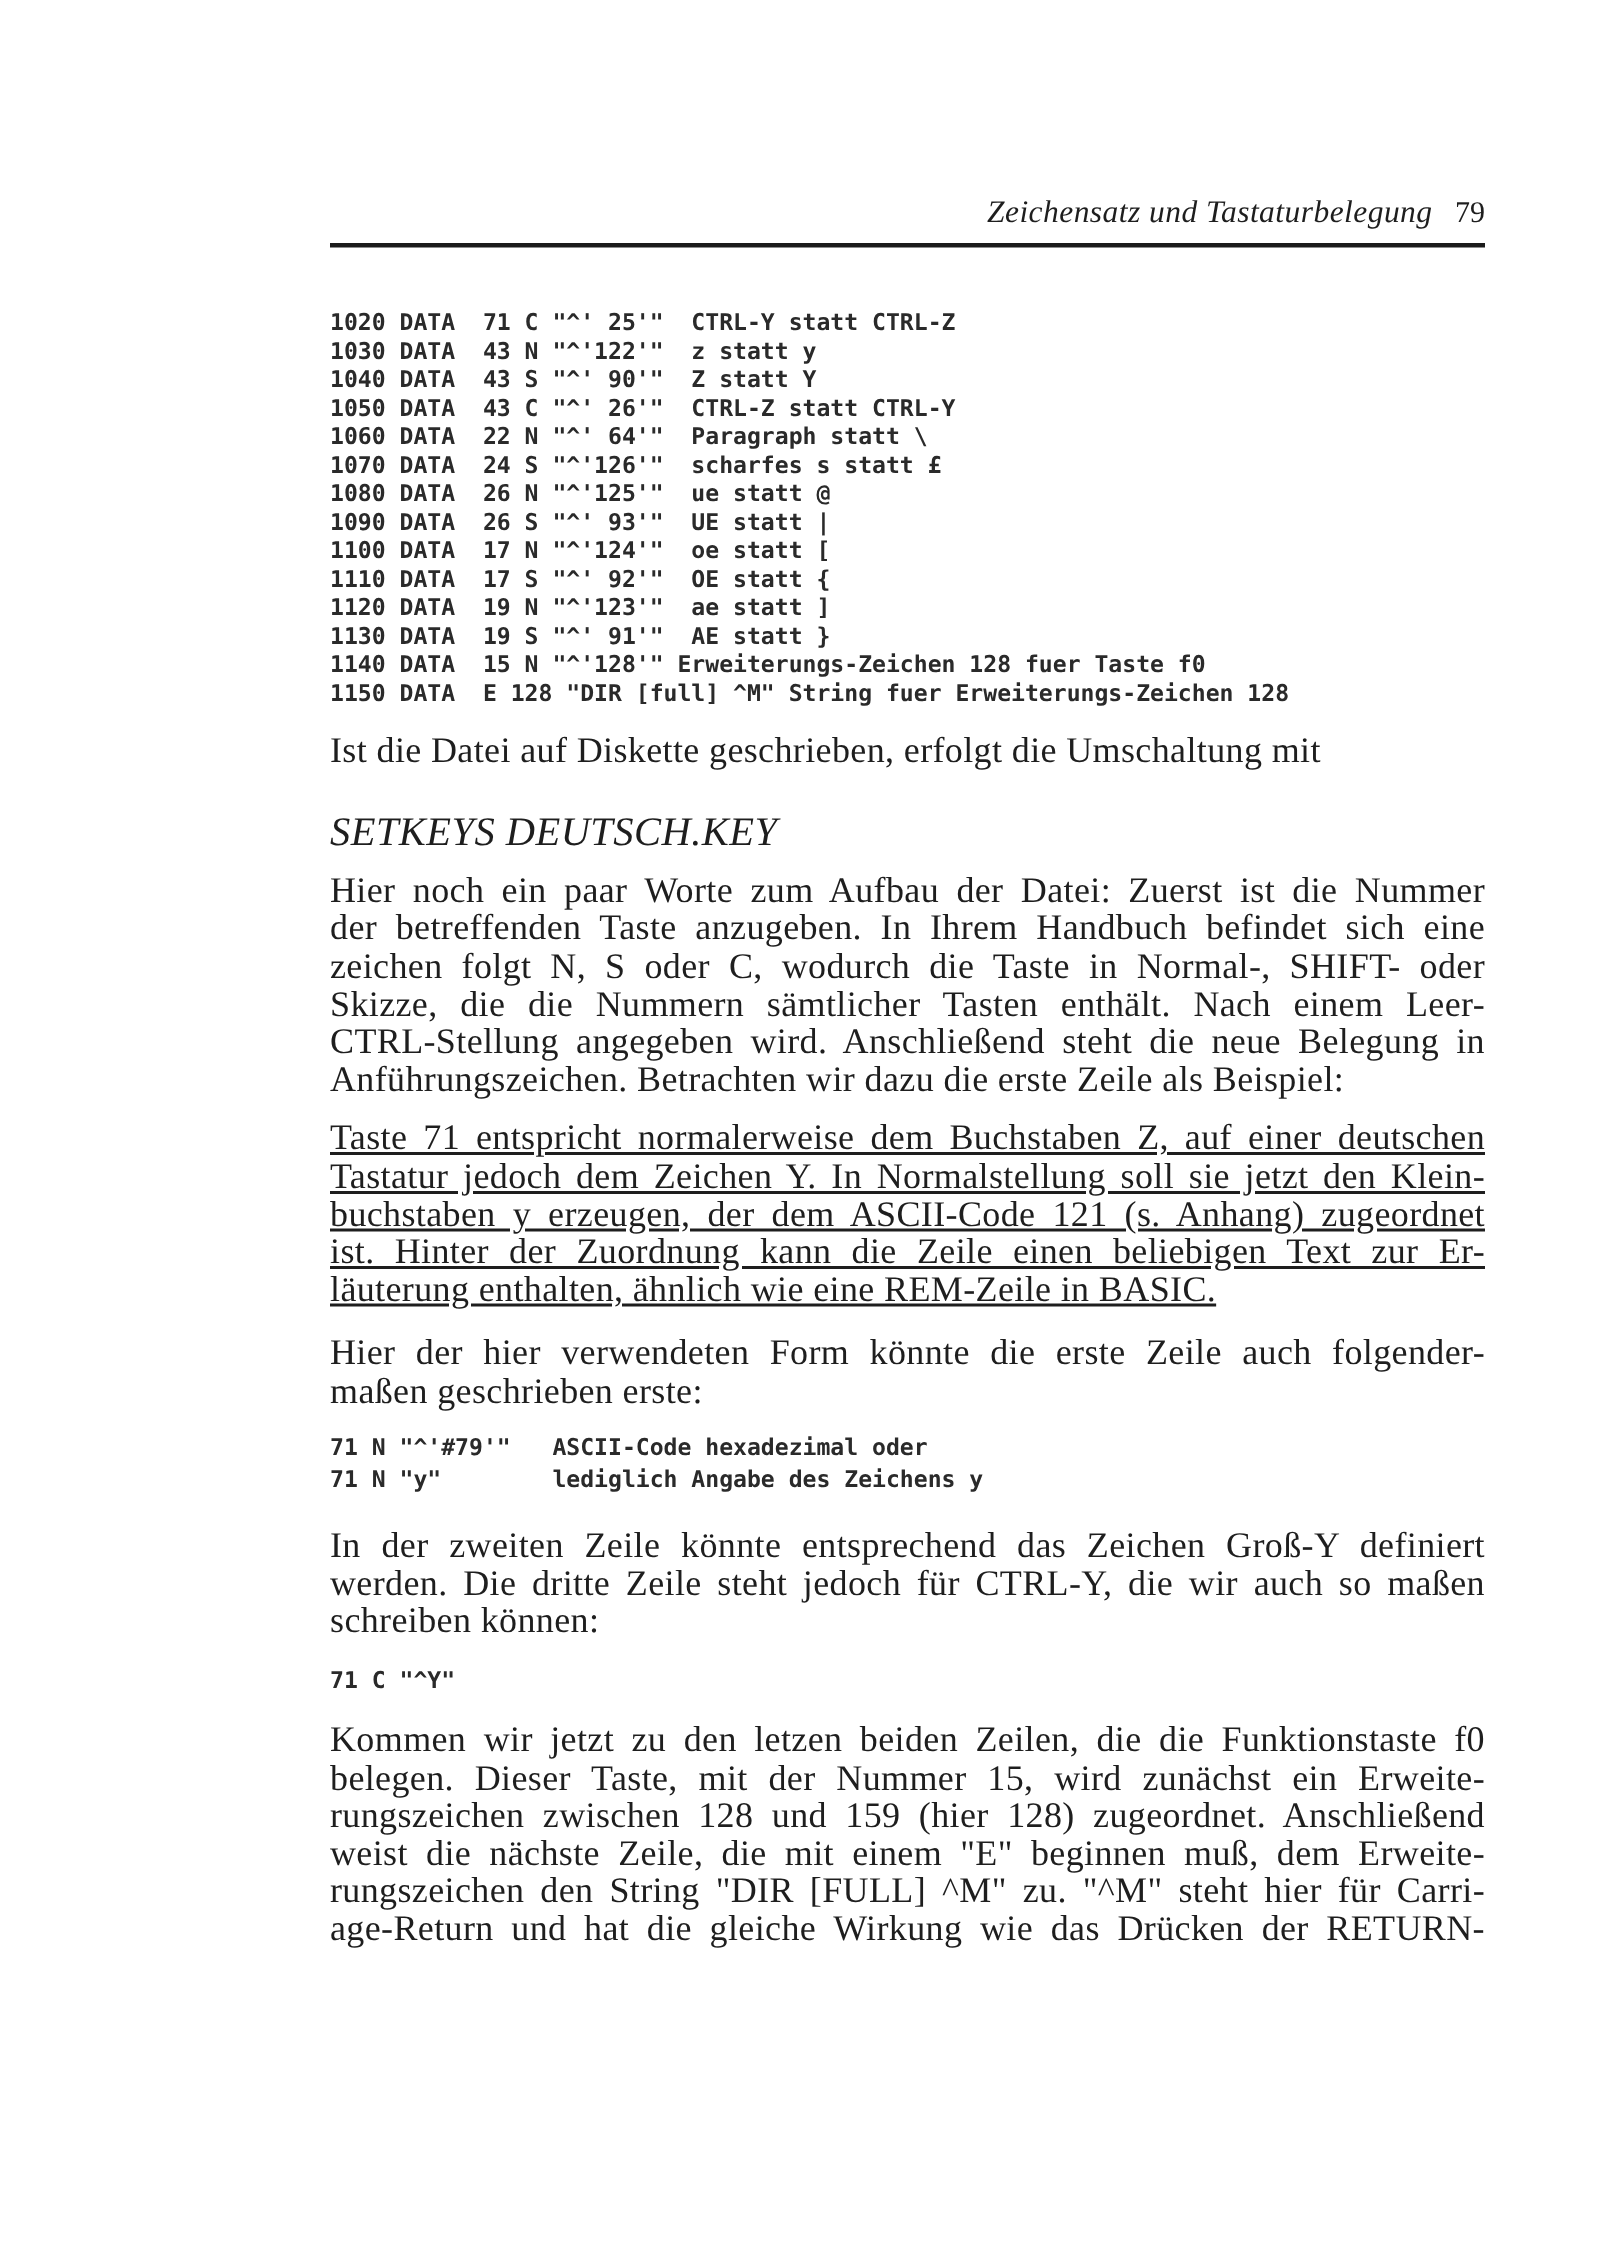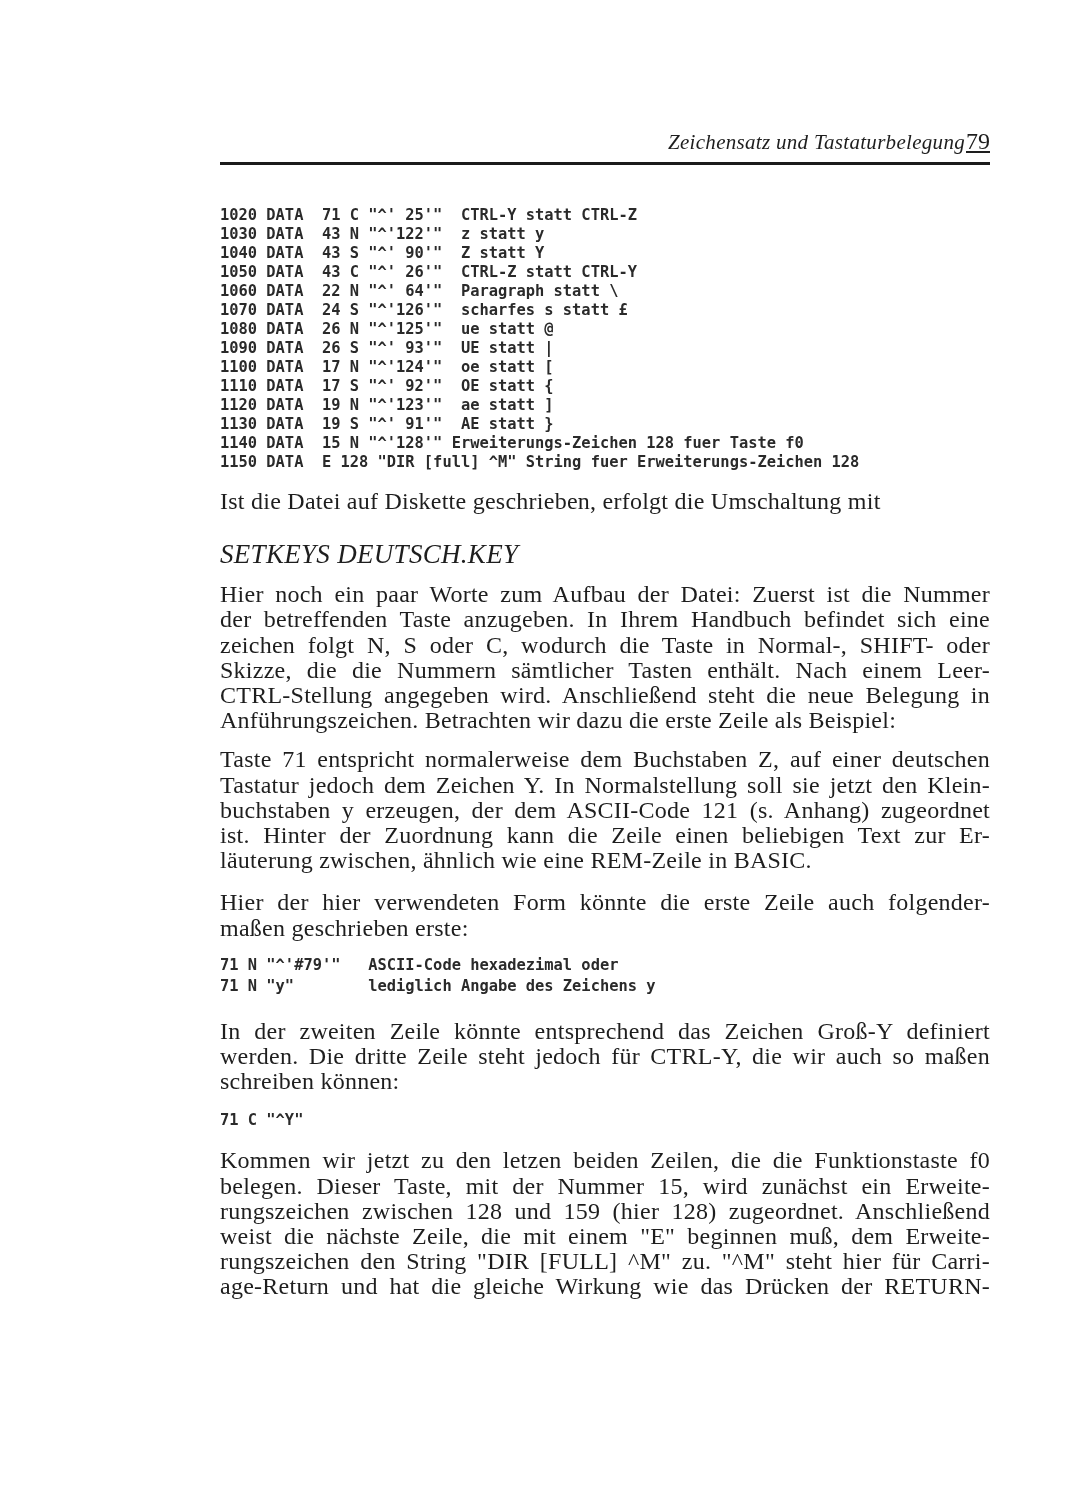--- a/index.html
+++ b/index.html
@@ -21,32 +21,31 @@
     left: 220px;
     top: 0;
     width: 770px;
   }
   
   .header {
     margin-top: 128px;
     display: flex;
     justify-content: flex-end;
     align-items: baseline;
-    gap: 1px;
+    gap: 15px;
     font-size: 21px;
     line-height: 26px;
   }
   .header .title {
     font-style: italic;
     letter-spacing: 0.3px;
   }
   .header .pagenum {
     font-style: normal;
-    font-size: 24px;
-    text-decoration: underline;
+    font-size: 20px;
   }
   .rule {
     margin-top: 7px;
     border-top: 3px solid #1b1b1b;
     height: 0;
   }
   
   .codeblock {
     font-family: "DejaVu Sans Mono", monospace;
     font-size: 15.4px;
@@ -78,21 +77,21 @@
   }
   .intro   { margin-top: 17px; }
   .command {
     margin-top: 28px;
     font-style: italic;
     font-size: 27px;
     line-height: 25px;
     letter-spacing: 0.3px;
   }
   .para-aufbau  { margin-top: 15px; }
-  .para-taste71 { margin-top: 14px; }
+  .para-taste71 { margin-top: 14px; text-decoration: underline; }
   .para-neben   { margin-top: 17px; }
   .para-zweite  { margin-top: 22px; }
   .para-kommen  { margin-top: 18px; }
 </style>
 </head>
 <body>
 
 <div class="page">
   <div class="content">
 
@@ -115,21 +114,21 @@
         <div class="line">Skizze, die die Nummern sämtlicher Tasten enthält. Nach einem Leer-</div>
         <div class="line">CTRL-Stellung angegeben wird. Anschließend steht die neue Belegung in</div>
         <div class="line last">Anführungszeichen. Betrachten wir dazu die erste Zeile als Beispiel:</div>
       </div>
 
     <div class="jpara para-taste71">
         <div class="line">Taste 71 entspricht normalerweise dem Buchstaben Z, auf einer deutschen</div>
         <div class="line">Tastatur jedoch dem Zeichen Y. In Normalstellung soll sie jetzt den Klein-</div>
         <div class="line">buchstaben y erzeugen, der dem ASCII-Code 121 (s. Anhang) zugeordnet</div>
         <div class="line">ist. Hinter der Zuordnung kann die Zeile einen beliebigen Text zur Er-</div>
-        <div class="line last">läuterung zwischen, ähnlich wie eine REM-Zeile in BASIC.</div>
+        <div class="line last">läuterung enthalten, ähnlich wie eine REM-Zeile in BASIC.</div>
       </div>
 
     <div class="jpara para-neben">
         <div class="line">Hier der hier verwendeten Form könnte die erste Zeile auch folgender-</div>
         <div class="line last">maßen geschrieben erste:</div>
       </div>
 
     <div class="codeblock listing-alt"><div class="code-line">71 N "^'#79'"   ASCII-Code hexadezimal oder</div><div class="code-line">71 N "y"        lediglich Angabe des Zeichens y</div></div>
 
     <div class="jpara para-zweite">

